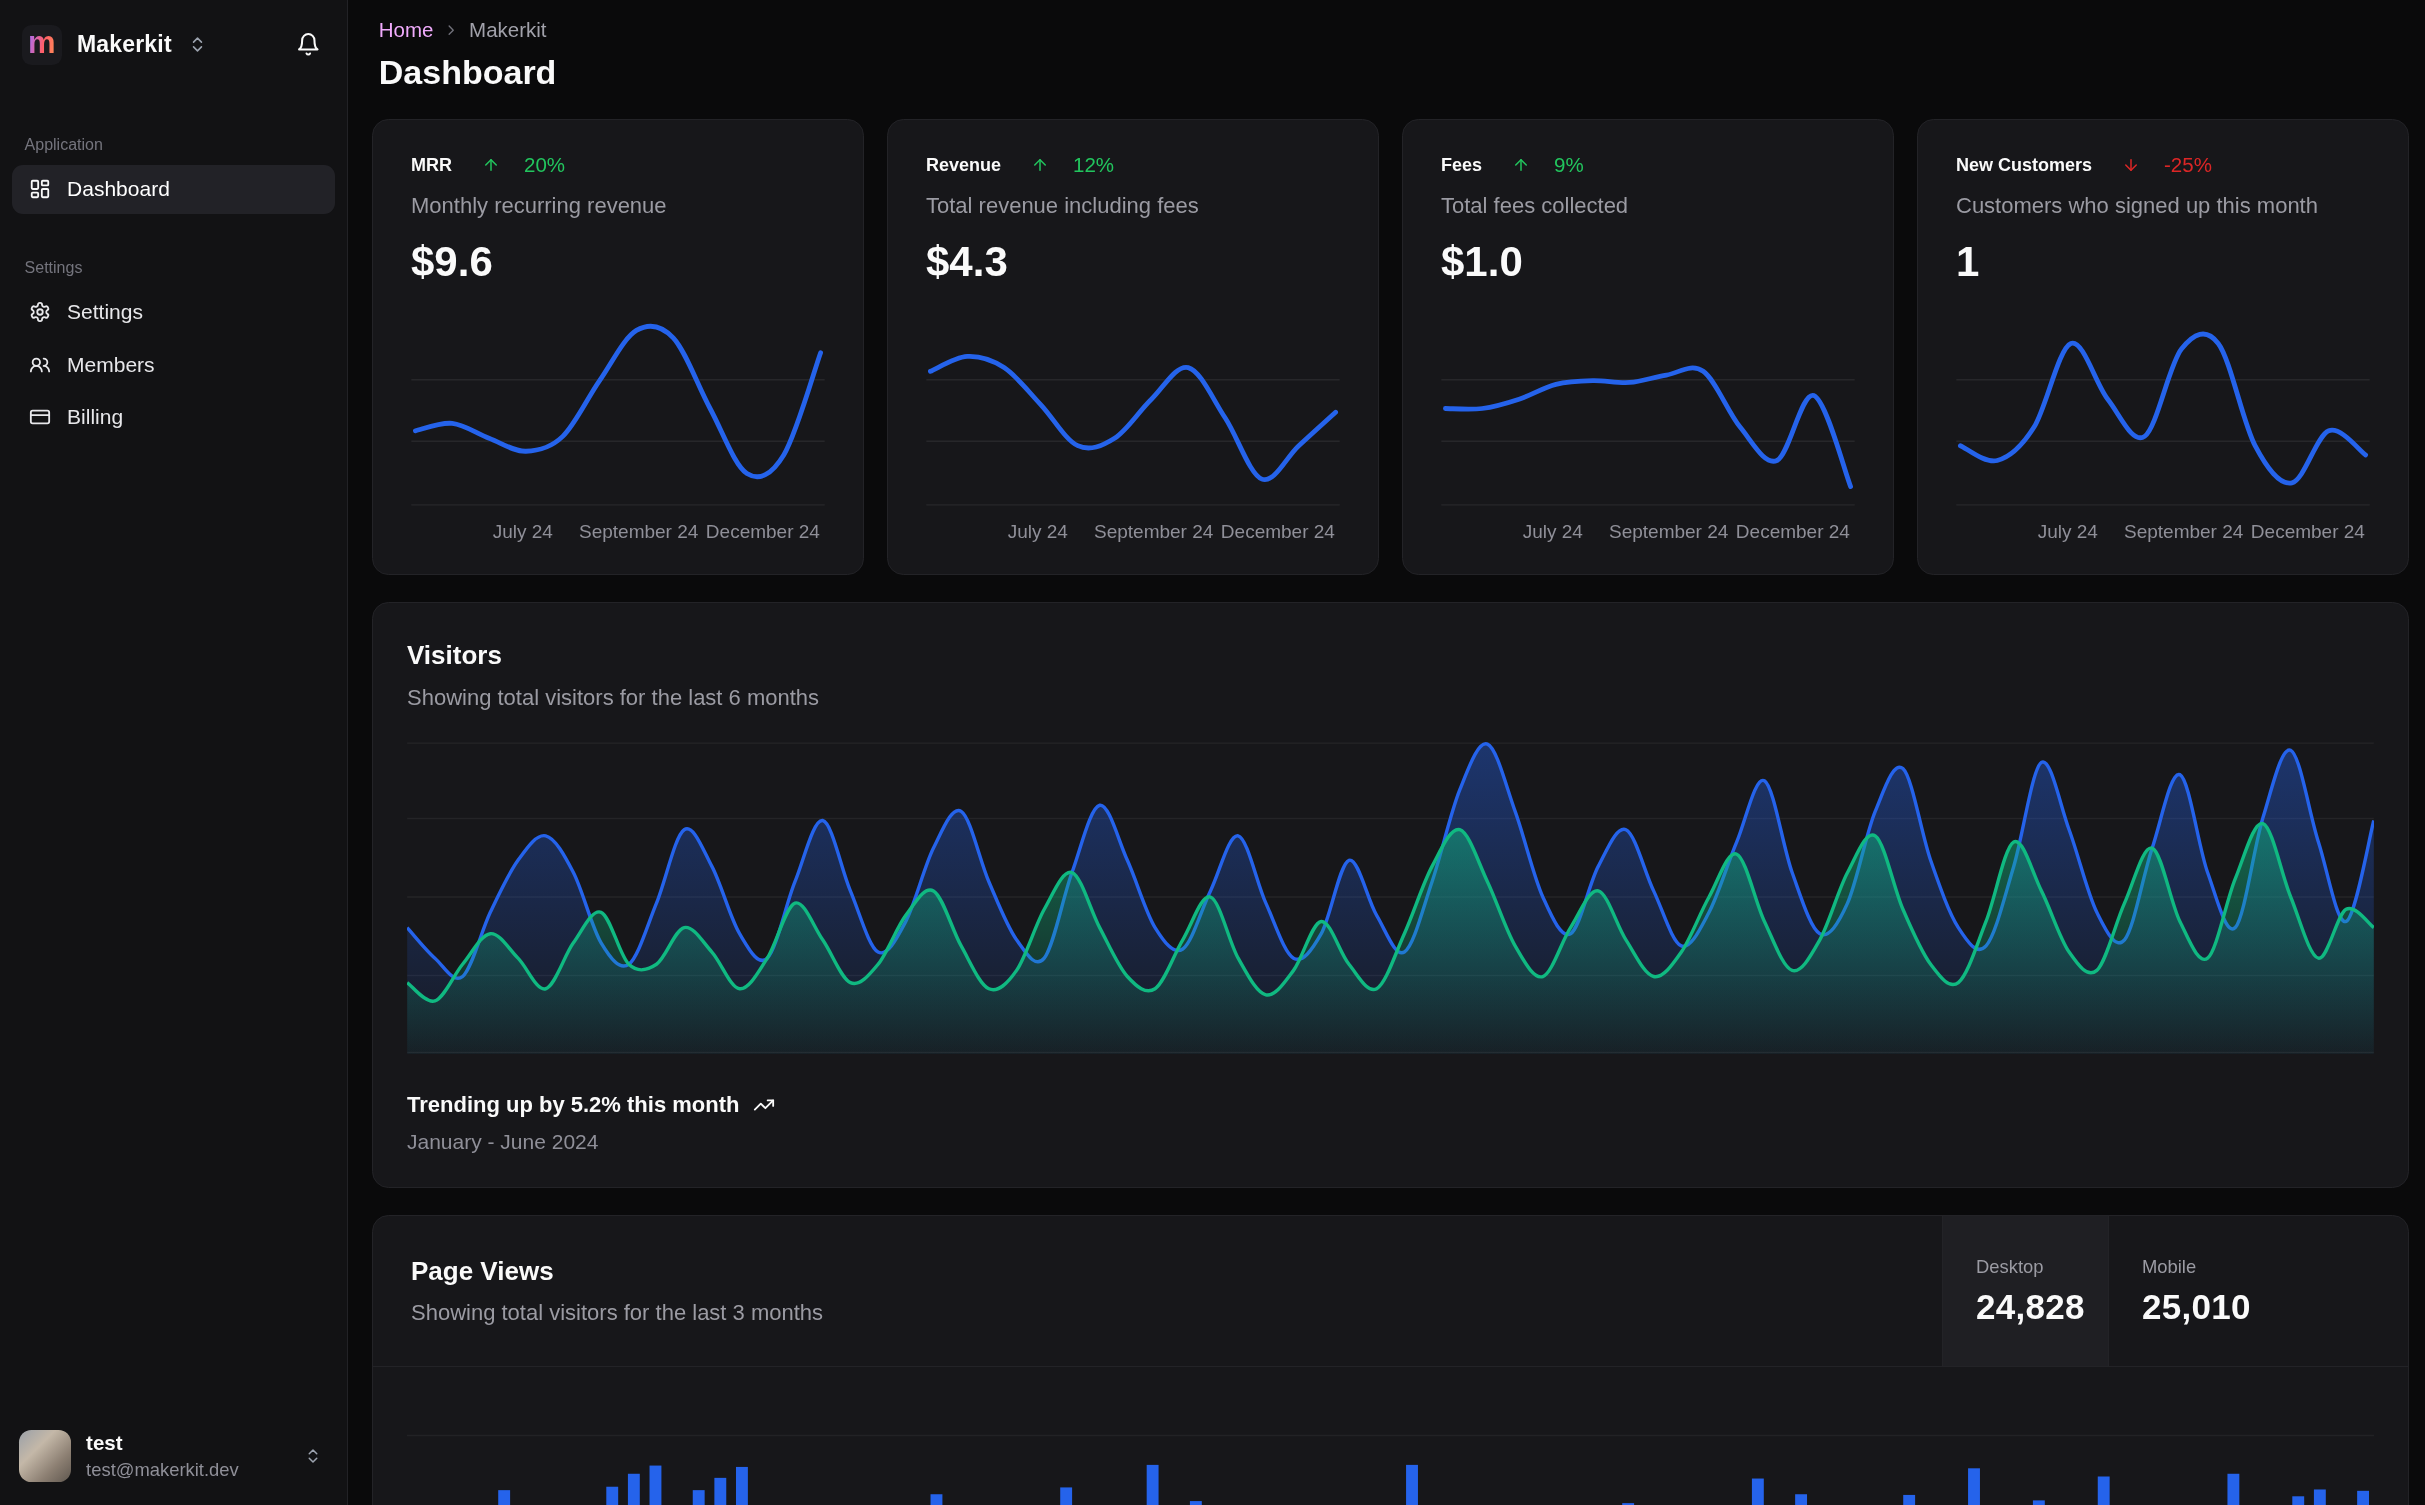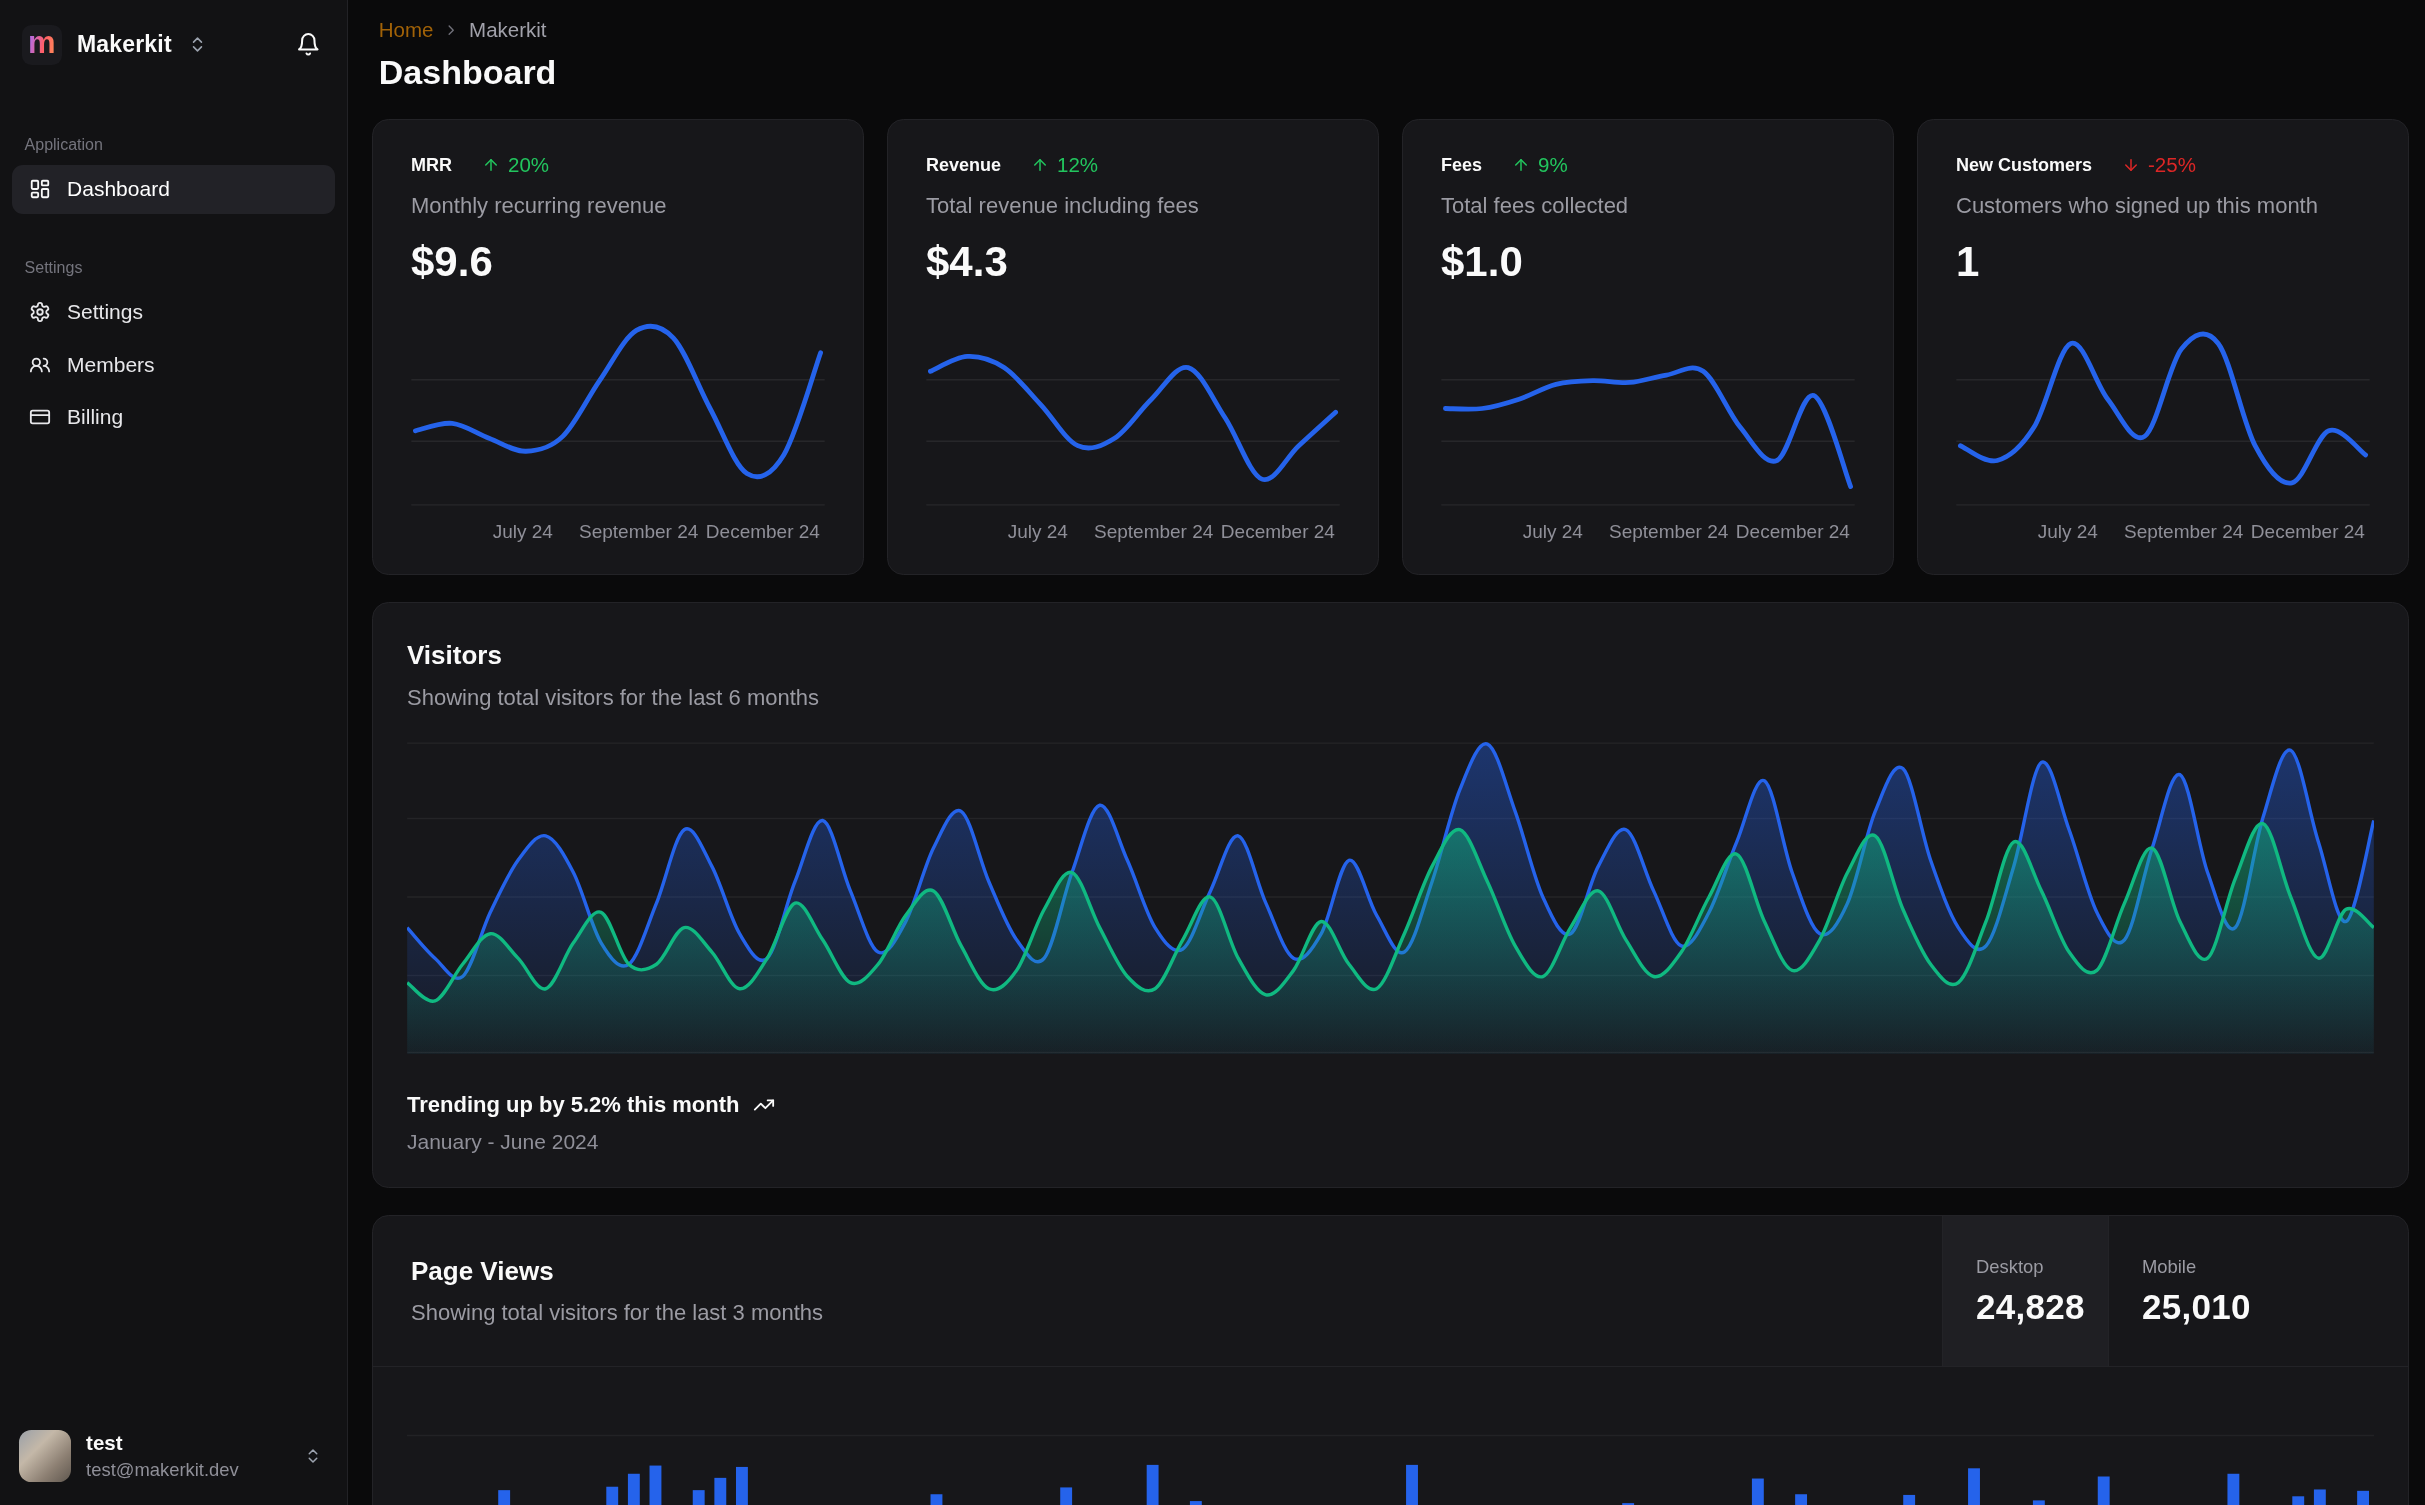--- a/index.html
+++ b/index.html
@@ -25,31 +25,31 @@
   .user-row{display:flex;align-items:center;gap:15px;padding:6.8px 6.8px;}
   .avatar{width:52px;height:52px;border-radius:12.3px;background:linear-gradient(135deg,#9aa0a8 0%,#c4b8a8 35%,#8c7f72 70%,#5f574f 100%);}
   .user-texts{display:flex;flex-direction:column;gap:4.1px;}
   .user-name{font-size:20.5px;font-weight:600;}
   .user-email{font-size:18.4px;color:#8f8f98;}
   .user-chev{margin-left:auto;margin-right:5.5px;}
 
   
   .main{flex:1;padding:18px 17px 0 24px;overflow:hidden;}
   .breadcrumb{display:flex;align-items:center;gap:9.6px;font-size:20.5px;padding-left:6.8px;}
-  .crumb-home{color:#a16207;cursor:pointer;}
+  .crumb-home{color:#f0abfc;cursor:pointer;}
   .crumb-current{color:#a1a1aa;}
   .page-title{font-size:34px;font-weight:700;margin:11px 0 0;padding-left:6.8px;}
 
   .card{background:#17171a;border:1.4px solid #232327;border-radius:16.4px;}
 
   .stat-grid{display:grid;grid-template-columns:repeat(4,1fr);gap:23px;margin-top:27px;}
   .stat-card{height:456px;padding:33px 38px 26px;display:flex;flex-direction:column;}
   .stat-head{display:flex;align-items:center;gap:30px;}
   .stat-title{font-size:18px;font-weight:700;}
-  .stat-badge{display:flex;align-items:center;gap:8px;font-size:20.5px;color:#22c55e;font-weight:400;}
+  .stat-badge{display:flex;align-items:center;gap:24px;font-size:20.5px;color:#22c55e;font-weight:400;}
   .stat-badge.down{color:#dc2626;}
   .stat-desc{font-size:22px;color:#9b9ba3;margin-top:16.4px;}
   .stat-value{font-size:42px;font-weight:700;margin-top:19px;}
   .spark-wrap{margin-top:auto;}
   svg.spark{display:block;width:100%;height:205px;}
   .spark-labels{position:relative;height:27px;margin-top:9.6px;font-size:19px;color:#8f8f98;}
   .spark-labels span{position:absolute;transform:translateX(-50%);white-space:nowrap;}
   .tick-a{left:27%;} .tick-b{left:55%;} .tick-c{left:85%;}
 
   .visitors-card{margin-top:27px;padding:37px 34px 33px;}

